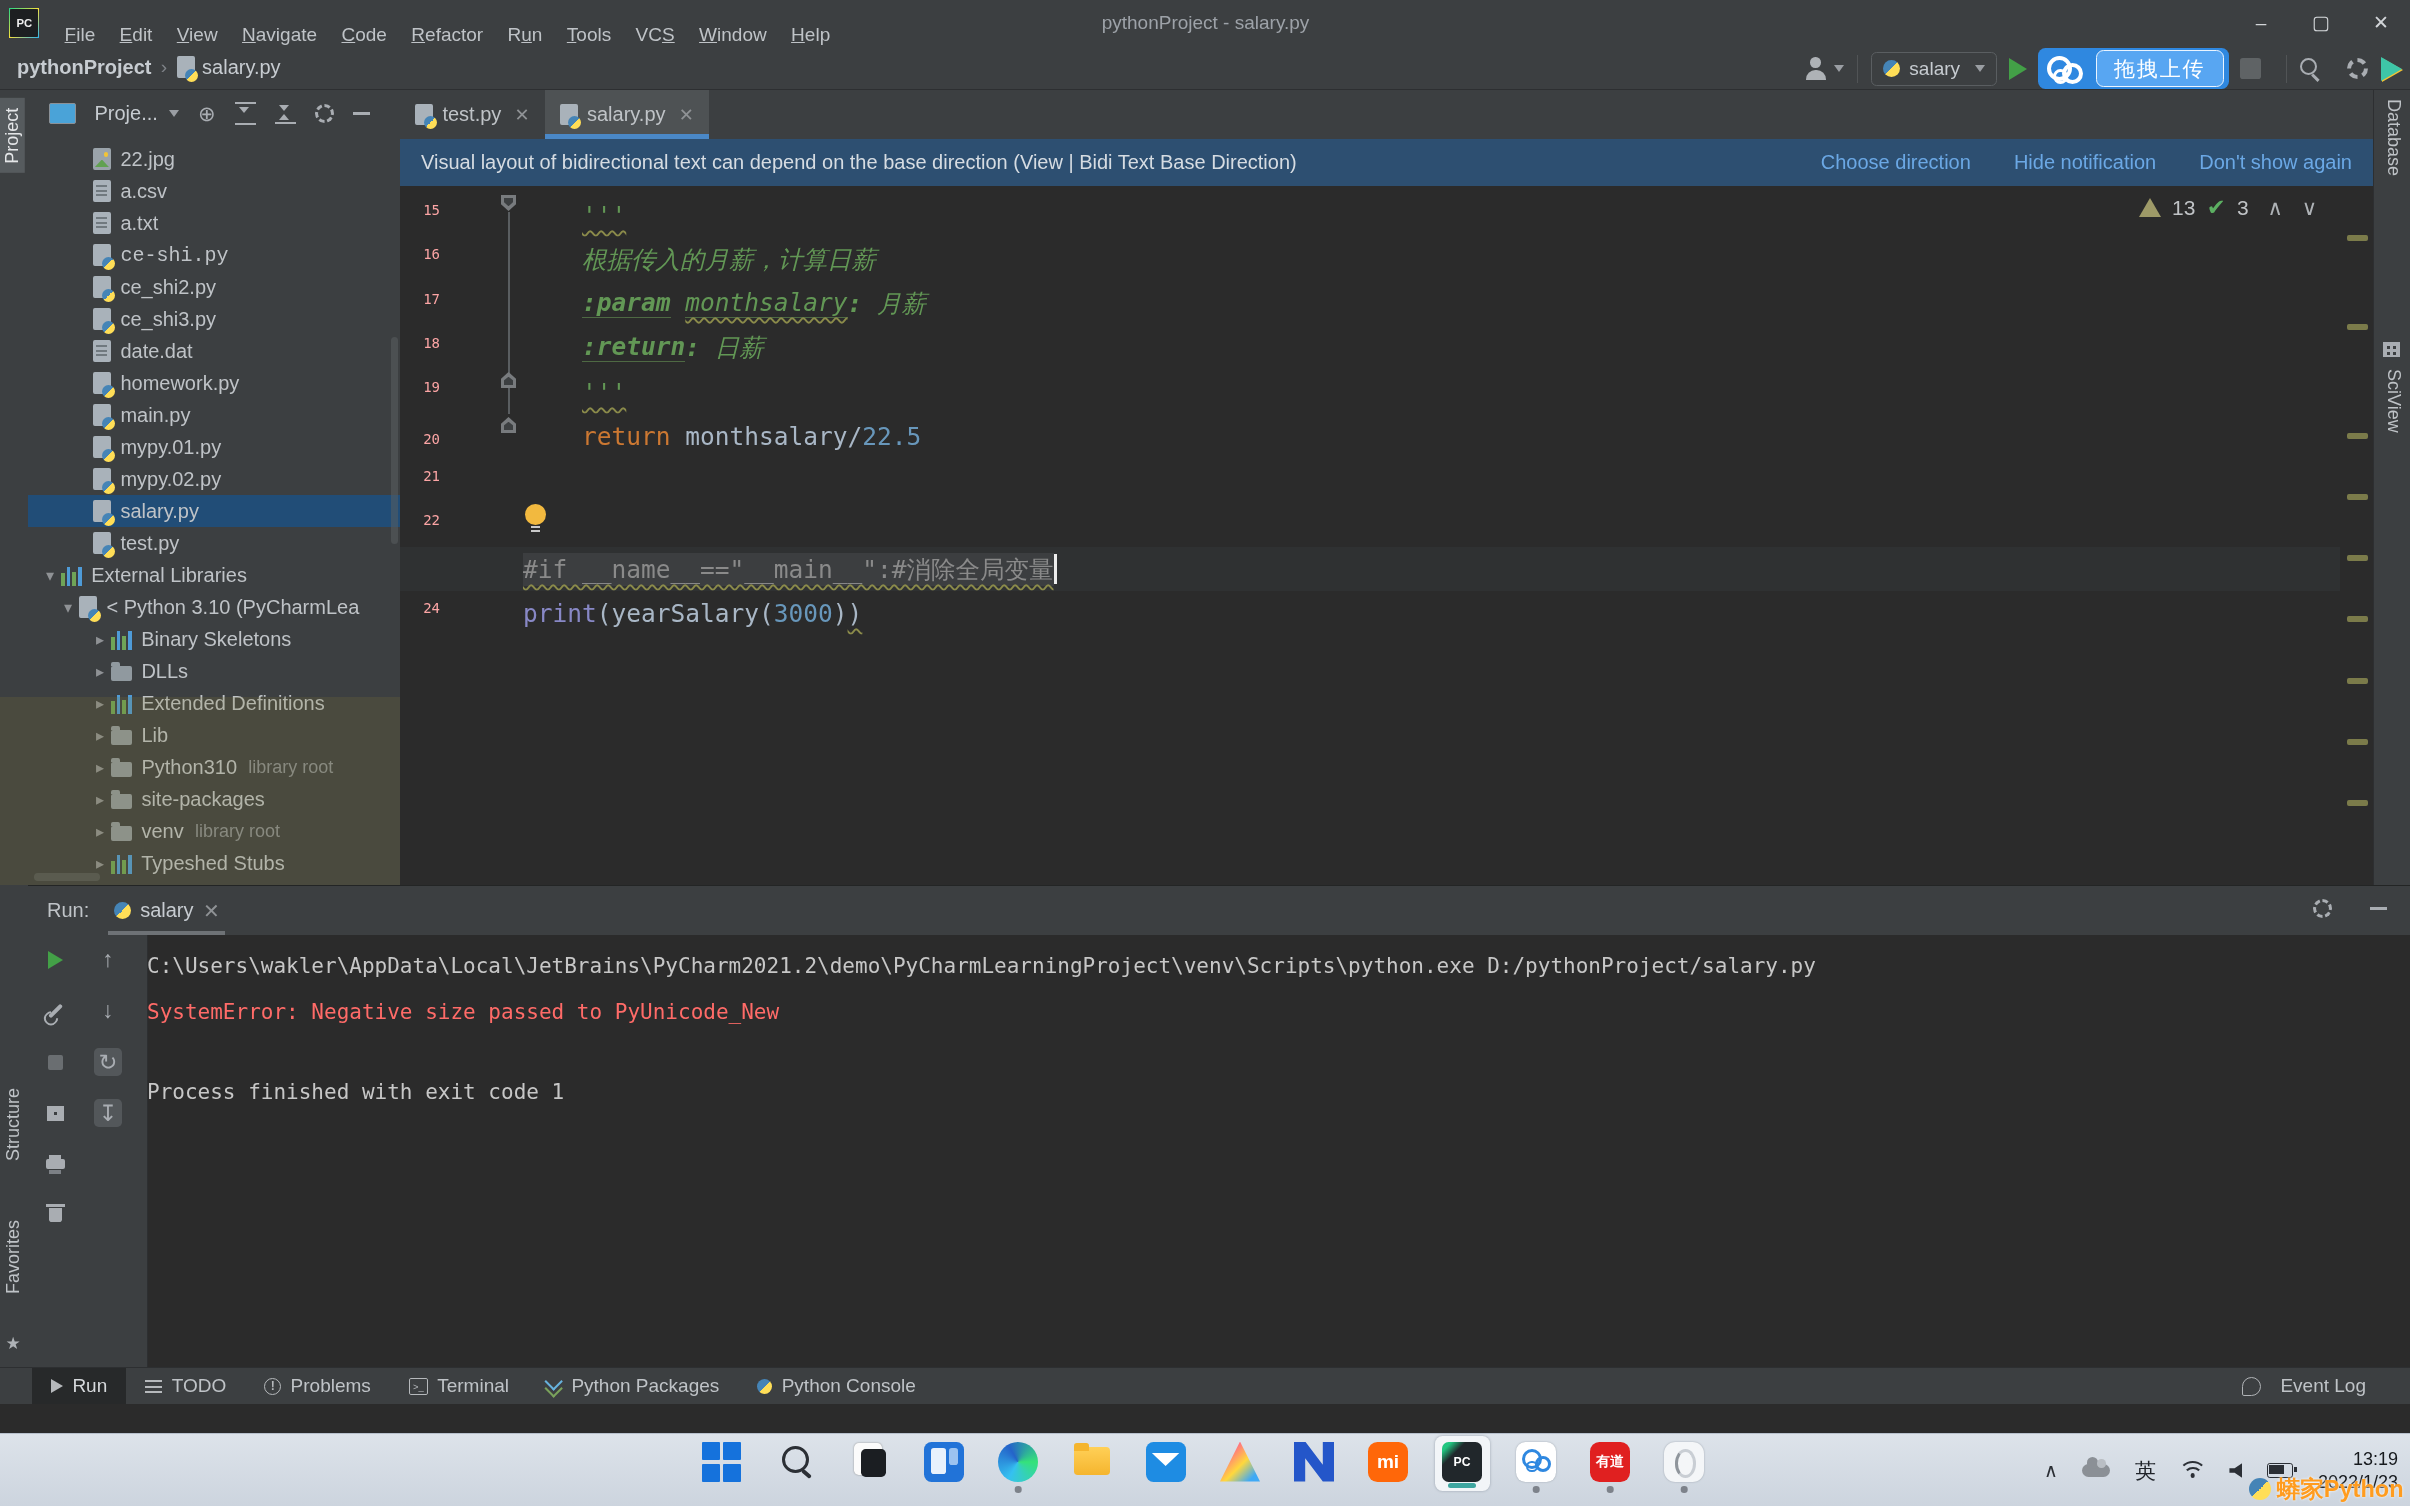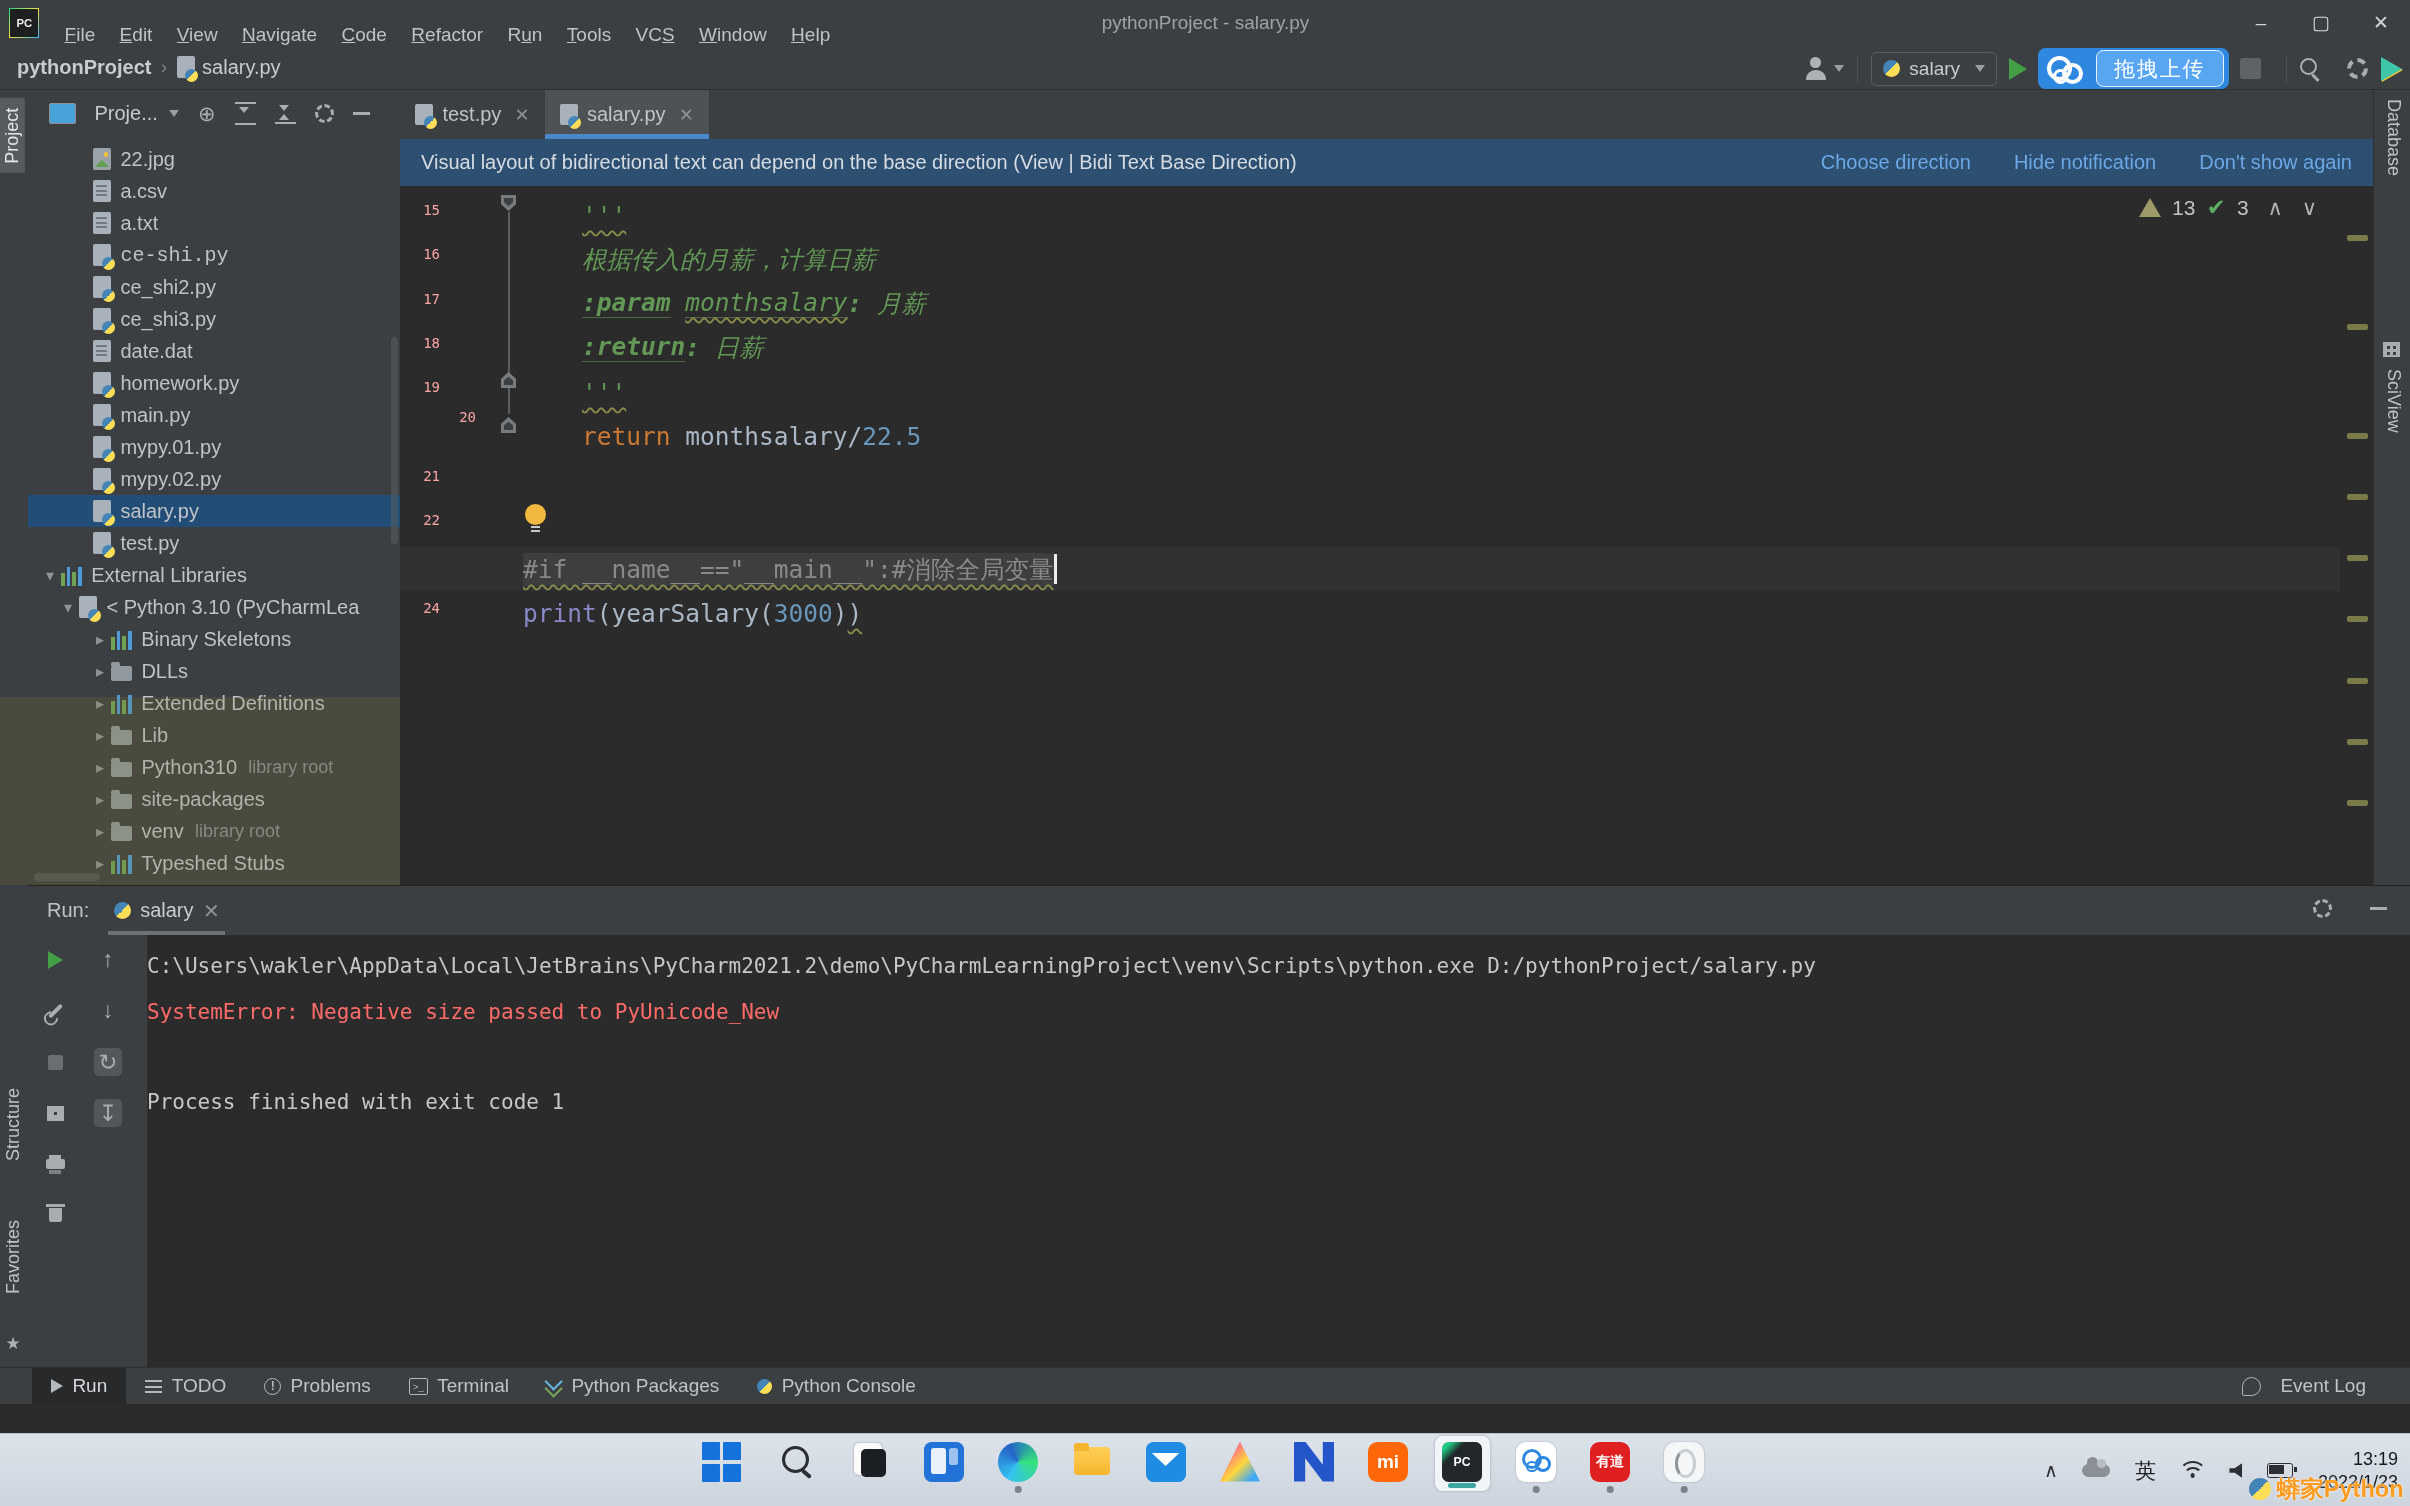--- a/index.html
+++ b/index.html
@@ -527,21 +527,21 @@
         <div class="lnum mono abs" style="top: 112px;">15</div>
         <div class="code-row mono abs" style="top: 103px;"><span>    </span><span class="tk-doc wavy">'''</span></div>
         <div class="lnum mono abs" style="top: 156px;">16</div>
         <div class="code-row mono abs" style="top: 147px;"><span>    </span><span class="tk-doc">根据传入的月薪，计算日薪</span></div>
         <div class="lnum mono abs" style="top: 201px;">17</div>
         <div class="code-row mono abs" style="top: 191px;"><span>    </span><span class="tk-doctag">:param</span><span class="tk-doc"> </span><span class="tk-docparam wavy">monthsalary</span><span class="tk-doctag2">:</span><span class="tk-doc"> 月薪</span></div>
         <div class="lnum mono abs" style="top: 245px;">18</div>
         <div class="code-row mono abs" style="top: 235px;"><span>    </span><span class="tk-doctag">:return</span><span class="tk-doctag2">:</span><span class="tk-doc"> 日薪</span></div>
         <div class="lnum mono abs" style="top: 289px;">19</div>
         <div class="code-row mono abs" style="top: 280px;"><span>    </span><span class="tk-doc wavy">'''</span></div>
-        <div class="lnum mono abs" style="top: 319px; margin-left: 36px;">20</div>
+        <div class="lnum mono abs" style="top: 341px;">20</div>
         <div class="code-row mono abs" style="top: 324px;"><span>    </span><span class="tk-kw">return </span><span class="tk-plain">monthsalary/</span><span class="tk-num">22.5</span></div>
         <div class="lnum mono abs" style="top: 378px;">21</div>
         <div class="code-row mono abs" style="top: 368px;"><span></span></div>
         <div class="lnum mono abs" style="top: 422px;">22</div>
         <div class="code-row mono abs" style="top: 412px;"><span></span></div>
         <div class="lnum mono abs" style="top: 466px;">23</div>
         <div class="code-row mono abs current" style="top: 457px;"><span></span><span class="tk-comment wavy tk-sel">#if __name__=="__main__":#消除全局变量</span><span class="caret"></span></div>
         <div class="lnum mono abs" style="top: 510px;">24</div>
         <div class="code-row mono abs" style="top: 501px;"><span></span><span class="tk-builtin">print</span><span class="tk-plain">(yearSalary(</span><span class="tk-num">3000</span><span class="tk-plain">)</span><span class="tk-plain wavy">)</span></div>
       </div>
@@ -617,21 +617,21 @@
         </div>
         <div class="ric" style="left: 66px; top: 11.3px;">↑</div>
         <div class="ric" style="left: 66px; top: 62px;">↓</div>
         <div class="ric boxed" style="left: 66px; top: 113px;">↻</div>
         <div class="ric boxed" style="left: 66px; top: 164px;">↧</div>
       </div>
     <div id="console">
         <div class="console-line mono cl-path" style="top: 58px;">C:\Users\wakler\AppData\Local\JetBrains\PyCharm2021.2\demo\PyCharmLearningProject\venv\Scripts\python.exe D:/pythonProject/salary.py</div>
         <div class="console-line mono cl-error" style="top: 104px;">SystemError: Negative size passed to PyUnicode_New</div>
         <div class="console-line mono cl-plain" style="top: 149px;"></div>
-        <div class="console-line mono cl-plain" style="top: 194px;">Process finished with exit code 1</div>
+        <div class="console-line mono cl-plain" style="top: 184px;">Process finished with exit code 1</div>
       </div>
   </div>
 
   <div id="bottombar" class="abs">
     <div style="width:32px;"></div>
     <div id="bb-items" style="display:flex;">
         <div class="bb-item active">
           <span class="bb-run"></span>
           <span>Run</span>
         </div>

